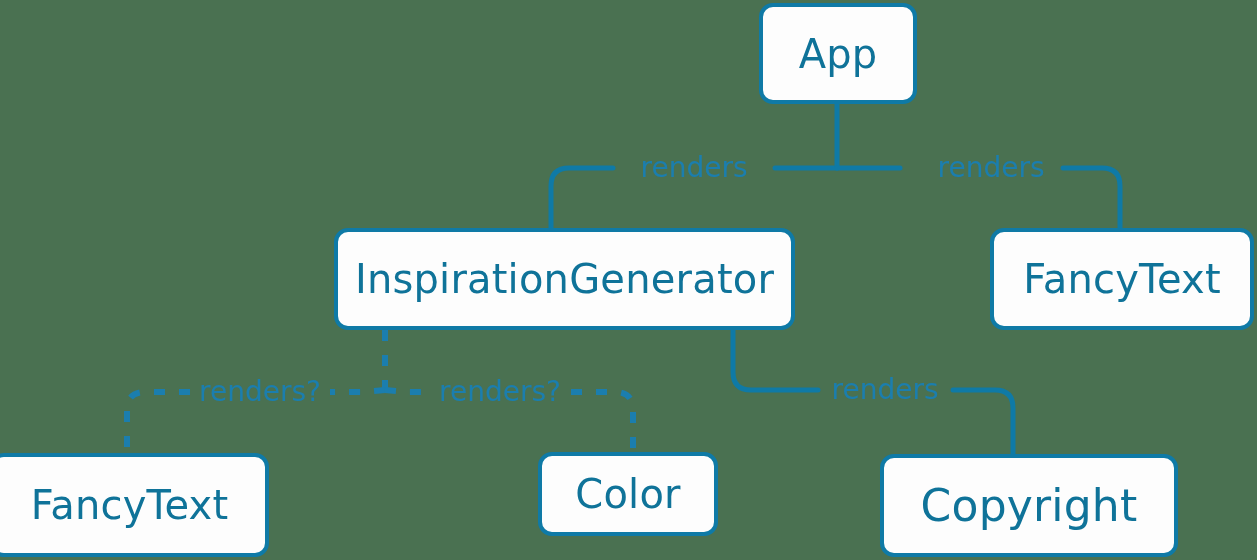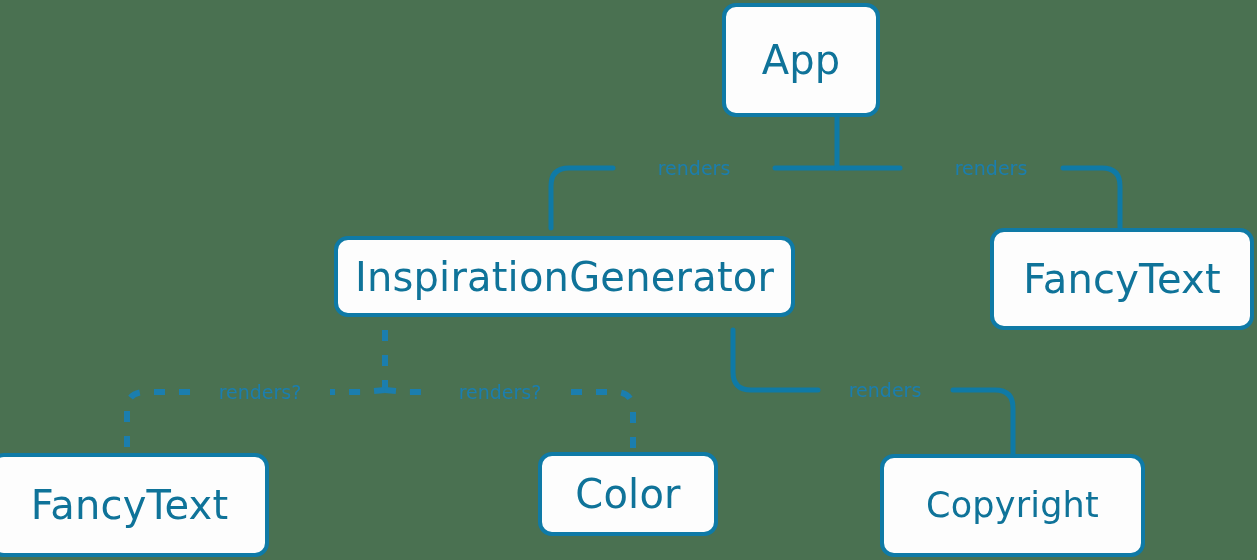--- a/index.html
+++ b/index.html
@@ -38,33 +38,32 @@
     color: #0f7399;
     font-weight: 400;
     letter-spacing: 0.2px;
     white-space: nowrap;
   }
   .node-label {
     display: block;
     line-height: 1;
   }
   #node-app {
-    left: 722px;
+    left: 759px;
     top: 3px;
     width: 158px;
-    height: 114px;
+    height: 101px;
     font-size: 40px;
   }
   #node-inspiration {
     left: 334px;
     top: 228px;
     width: 461px;
-    height: 81px;
+    height: 102px;
     font-size: 40px;
-    margin-top: 8px;
   }
   #node-fancytext-right {
     left: 990px;
     top: 228px;
     width: 264px;
     height: 102px;
     font-size: 40px;
   }
   #node-fancytext-left {
     left: -10px;
@@ -76,28 +75,28 @@
   #node-color {
     left: 538px;
     top: 452px;
     width: 180px;
     height: 84px;
     font-size: 40px;
   }
   #node-copyright {
     left: 880px;
     top: 454px;
-    width: 265px;
+    width: 298px;
     height: 103px;
-    font-size: 35px;
+    font-size: 44px;
   }
   .edge-label {
     position: absolute;
     color: #1b7eae;
-    font-size: 19px;
+    font-size: 28px;
     font-weight: 500;
     white-space: nowrap;
     transform: translate(-50%, -50%);
     line-height: 1;
   }
   #label-app-inspiration { left: 694px; top: 168px; }
   #label-app-fancytext   { left: 991px; top: 168px; }
   #label-ig-copyright    { left: 885px; top: 390px; }
   #label-ig-fancytext    { left: 260px; top: 392px; }
   #label-ig-color        { left: 500px; top: 392px; }

